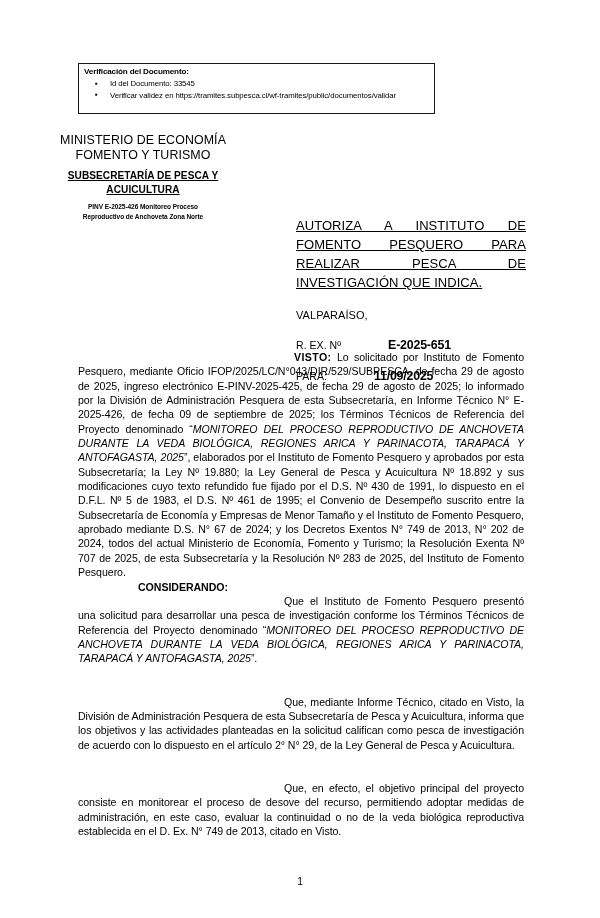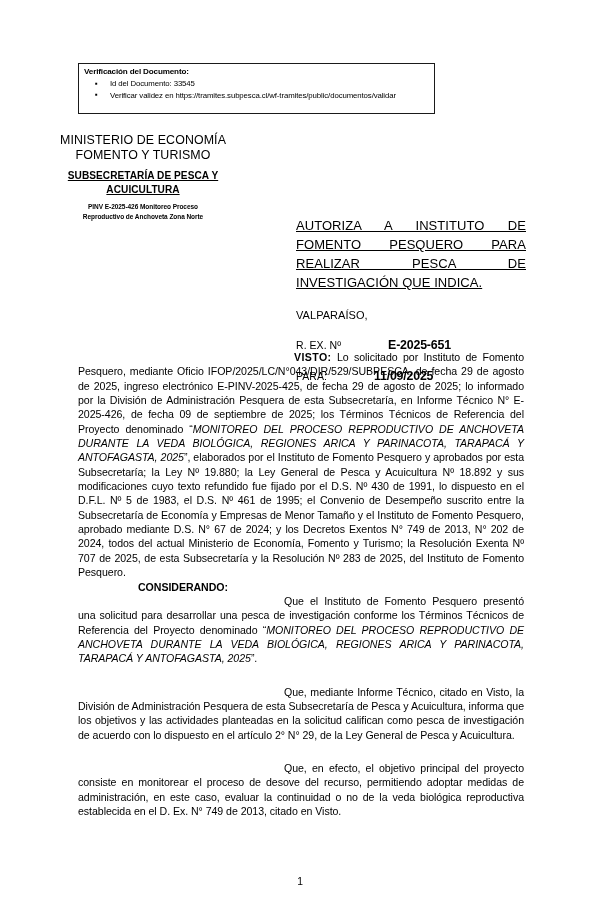--- a/index.html
+++ b/index.html
@@ -133,21 +133,21 @@
     width: 446px;
   }
   #body-text p {
     margin: 0 0 0 0;
     font-size: 10.6px;
     line-height: 14.35px;
     text-align: justify;
     letter-spacing: -0.05px;
   }
   #body-text p.gap {
-    margin-top: 19px;
+    margin-top: 29px;
   }
   .visto-label {
     font-weight: bold;
     letter-spacing: 0.4px;
   }
   .proj-title {
     font-style: italic;
     font-weight: normal;
   }
   #considerando-heading {

